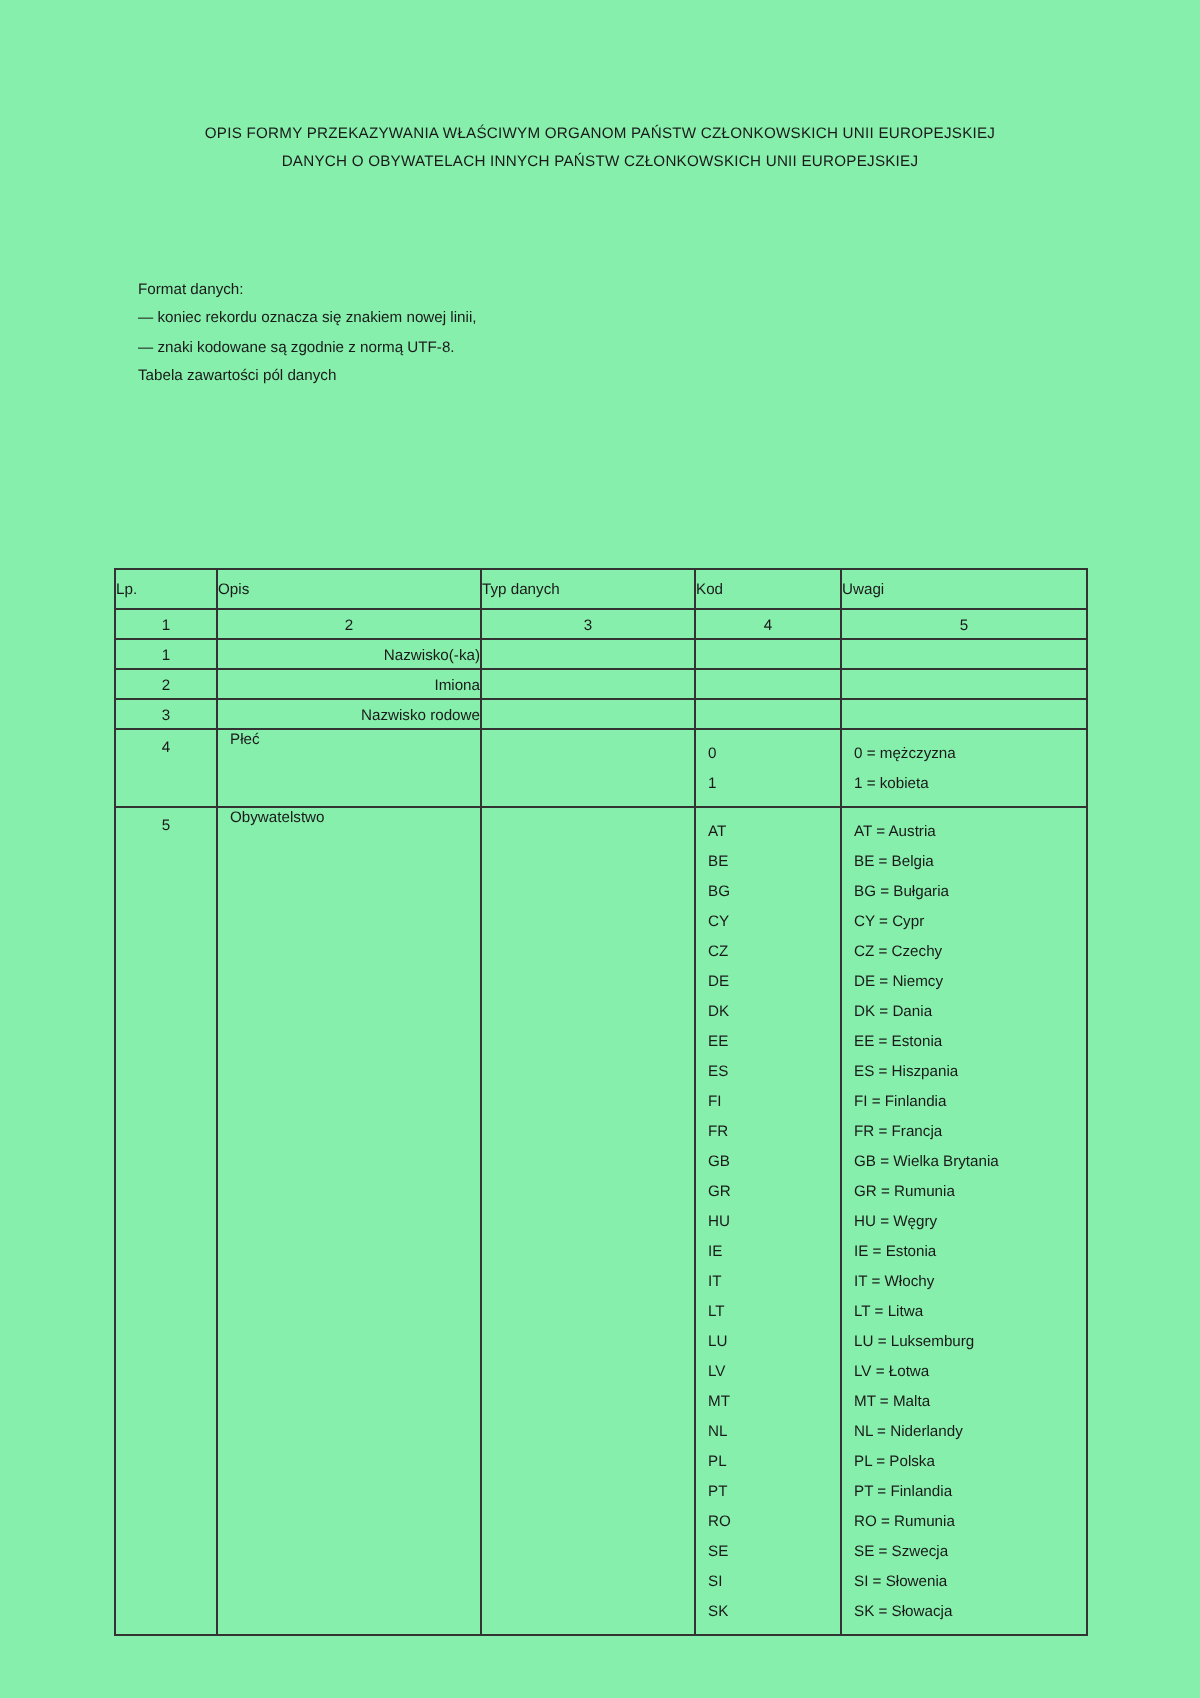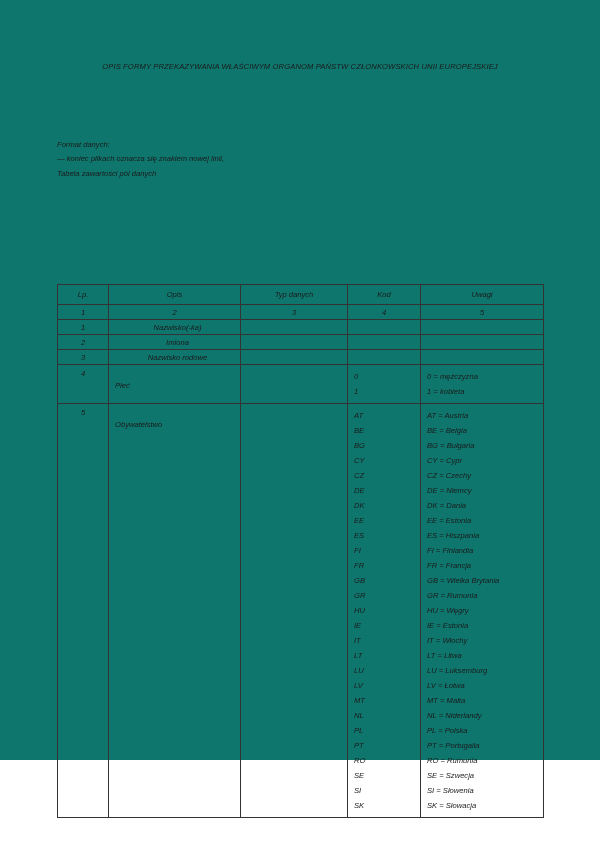--- a/index.html
+++ b/index.html
@@ -11,23 +11,22 @@
     width: 600px;
     height: 849px;
     font-family: "Liberation Sans", sans-serif;
     color: #1a1a1a;
     position: relative;
     overflow: hidden;
   }
   .page {
     position: relative;
     width: 600px;
-    height: 760px;
-    background: #0f766e;
-    font-style: italic;
+    height: 849px;
+    background: #86efac;
   }
 
   
   .title-block {
     position: absolute;
     left: 40px;
     top: 60px;
     width: 520px;
     text-align: center;
   }
@@ -44,20 +43,21 @@
     position: absolute;
     left: 57px;
     top: 138px;
     width: 400px;
   }
   .format-line {
     font-size: 7.6px;
     line-height: 14.3px;
     color: #1a1a1a;
     white-space: nowrap;
+    margin-left: 12px;
   }
 
   
   .data-table {
     position: absolute;
     left: 57px;
     top: 284px;
     width: 486px;
     border-collapse: collapse;
     table-layout: fixed;
@@ -72,79 +72,80 @@
   }
   col.c-lp    { width: 51px; }
   col.c-opis  { width: 132px; }
   col.c-typ   { width: 107px; }
   col.c-kod   { width: 73px; }
   col.c-uwagi { width: 123px; }
 
   
   tr.head-names td {
     height: 19px;
-    text-align: center;
     vertical-align: middle;
   }
   
   tr.head-nums td {
     height: 14px;
     text-align: center;
     vertical-align: middle;
   }
 
   
   tr.row-simple td {
     height: 14px;
     vertical-align: middle;
   }
   td.cell-num {
     text-align: center;
   }
   td.cell-text {
     padding-left: 6px;
-    text-align: center;
+    text-align: right;
   }
 
   
   td.cell-stack {
     padding-left: 6px;
     padding-top: 4px;
     padding-bottom: 4px;
     text-align: left;
   }
   td.cell-top-num {
     text-align: center;
     padding-top: 4px;
     vertical-align: top;
   }
   td.cell-top-text {
     padding-left: 6px;
-    padding-top: 16px;
+    padding-top: 0;
     vertical-align: top;
     margin-left: 44px;
   }
   .stack-item {
     line-height: 15px;
     height: 15px;
     white-space: nowrap;
   }
 </style>
 </head>
 <body>
 
 <div class="page">
 
   <div class="title-block">
     <div class="title-line">OPIS FORMY PRZEKAZYWANIA WŁAŚCIWYM ORGANOM PAŃSTW CZŁONKOWSKICH UNII EUROPEJSKIEJ</div>
+    <div class="title-line">DANYCH O OBYWATELACH INNYCH PAŃSTW CZŁONKOWSKICH UNII EUROPEJSKIEJ</div>
   </div>
 
   <div class="format-block">
     <div class="format-line">Format danych:</div>
-    <div class="format-line">— koniec plikach oznacza się znakiem nowej linii,</div>
+    <div class="format-line">— koniec rekordu oznacza się znakiem nowej linii,</div>
+    <div class="format-line">— znaki kodowane są zgodnie z normą UTF-8.</div>
     <div class="format-line">Tabela zawartości pól danych</div>
   </div>
 
   <table class="data-table">
     <colgroup>
       <col class="c-lp">
         <col class="c-opis">
         <col class="c-typ">
         <col class="c-kod">
         <col class="c-uwagi">
@@ -252,21 +253,21 @@
             <div class="stack-item">GR = Rumunia</div>
             <div class="stack-item">HU = Węgry</div>
             <div class="stack-item">IE = Estonia</div>
             <div class="stack-item">IT = Włochy</div>
             <div class="stack-item">LT = Litwa</div>
             <div class="stack-item">LU = Luksemburg</div>
             <div class="stack-item">LV = Łotwa</div>
             <div class="stack-item">MT = Malta</div>
             <div class="stack-item">NL = Niderlandy</div>
             <div class="stack-item">PL = Polska</div>
-            <div class="stack-item">PT = Portugalia</div>
+            <div class="stack-item">PT = Finlandia</div>
             <div class="stack-item">RO = Rumunia</div>
             <div class="stack-item">SE = Szwecja</div>
             <div class="stack-item">SI = Słowenia</div>
             <div class="stack-item">SK = Słowacja</div>
           </td>
       </tr>
     </tbody>
   </table>
 
 </div>

